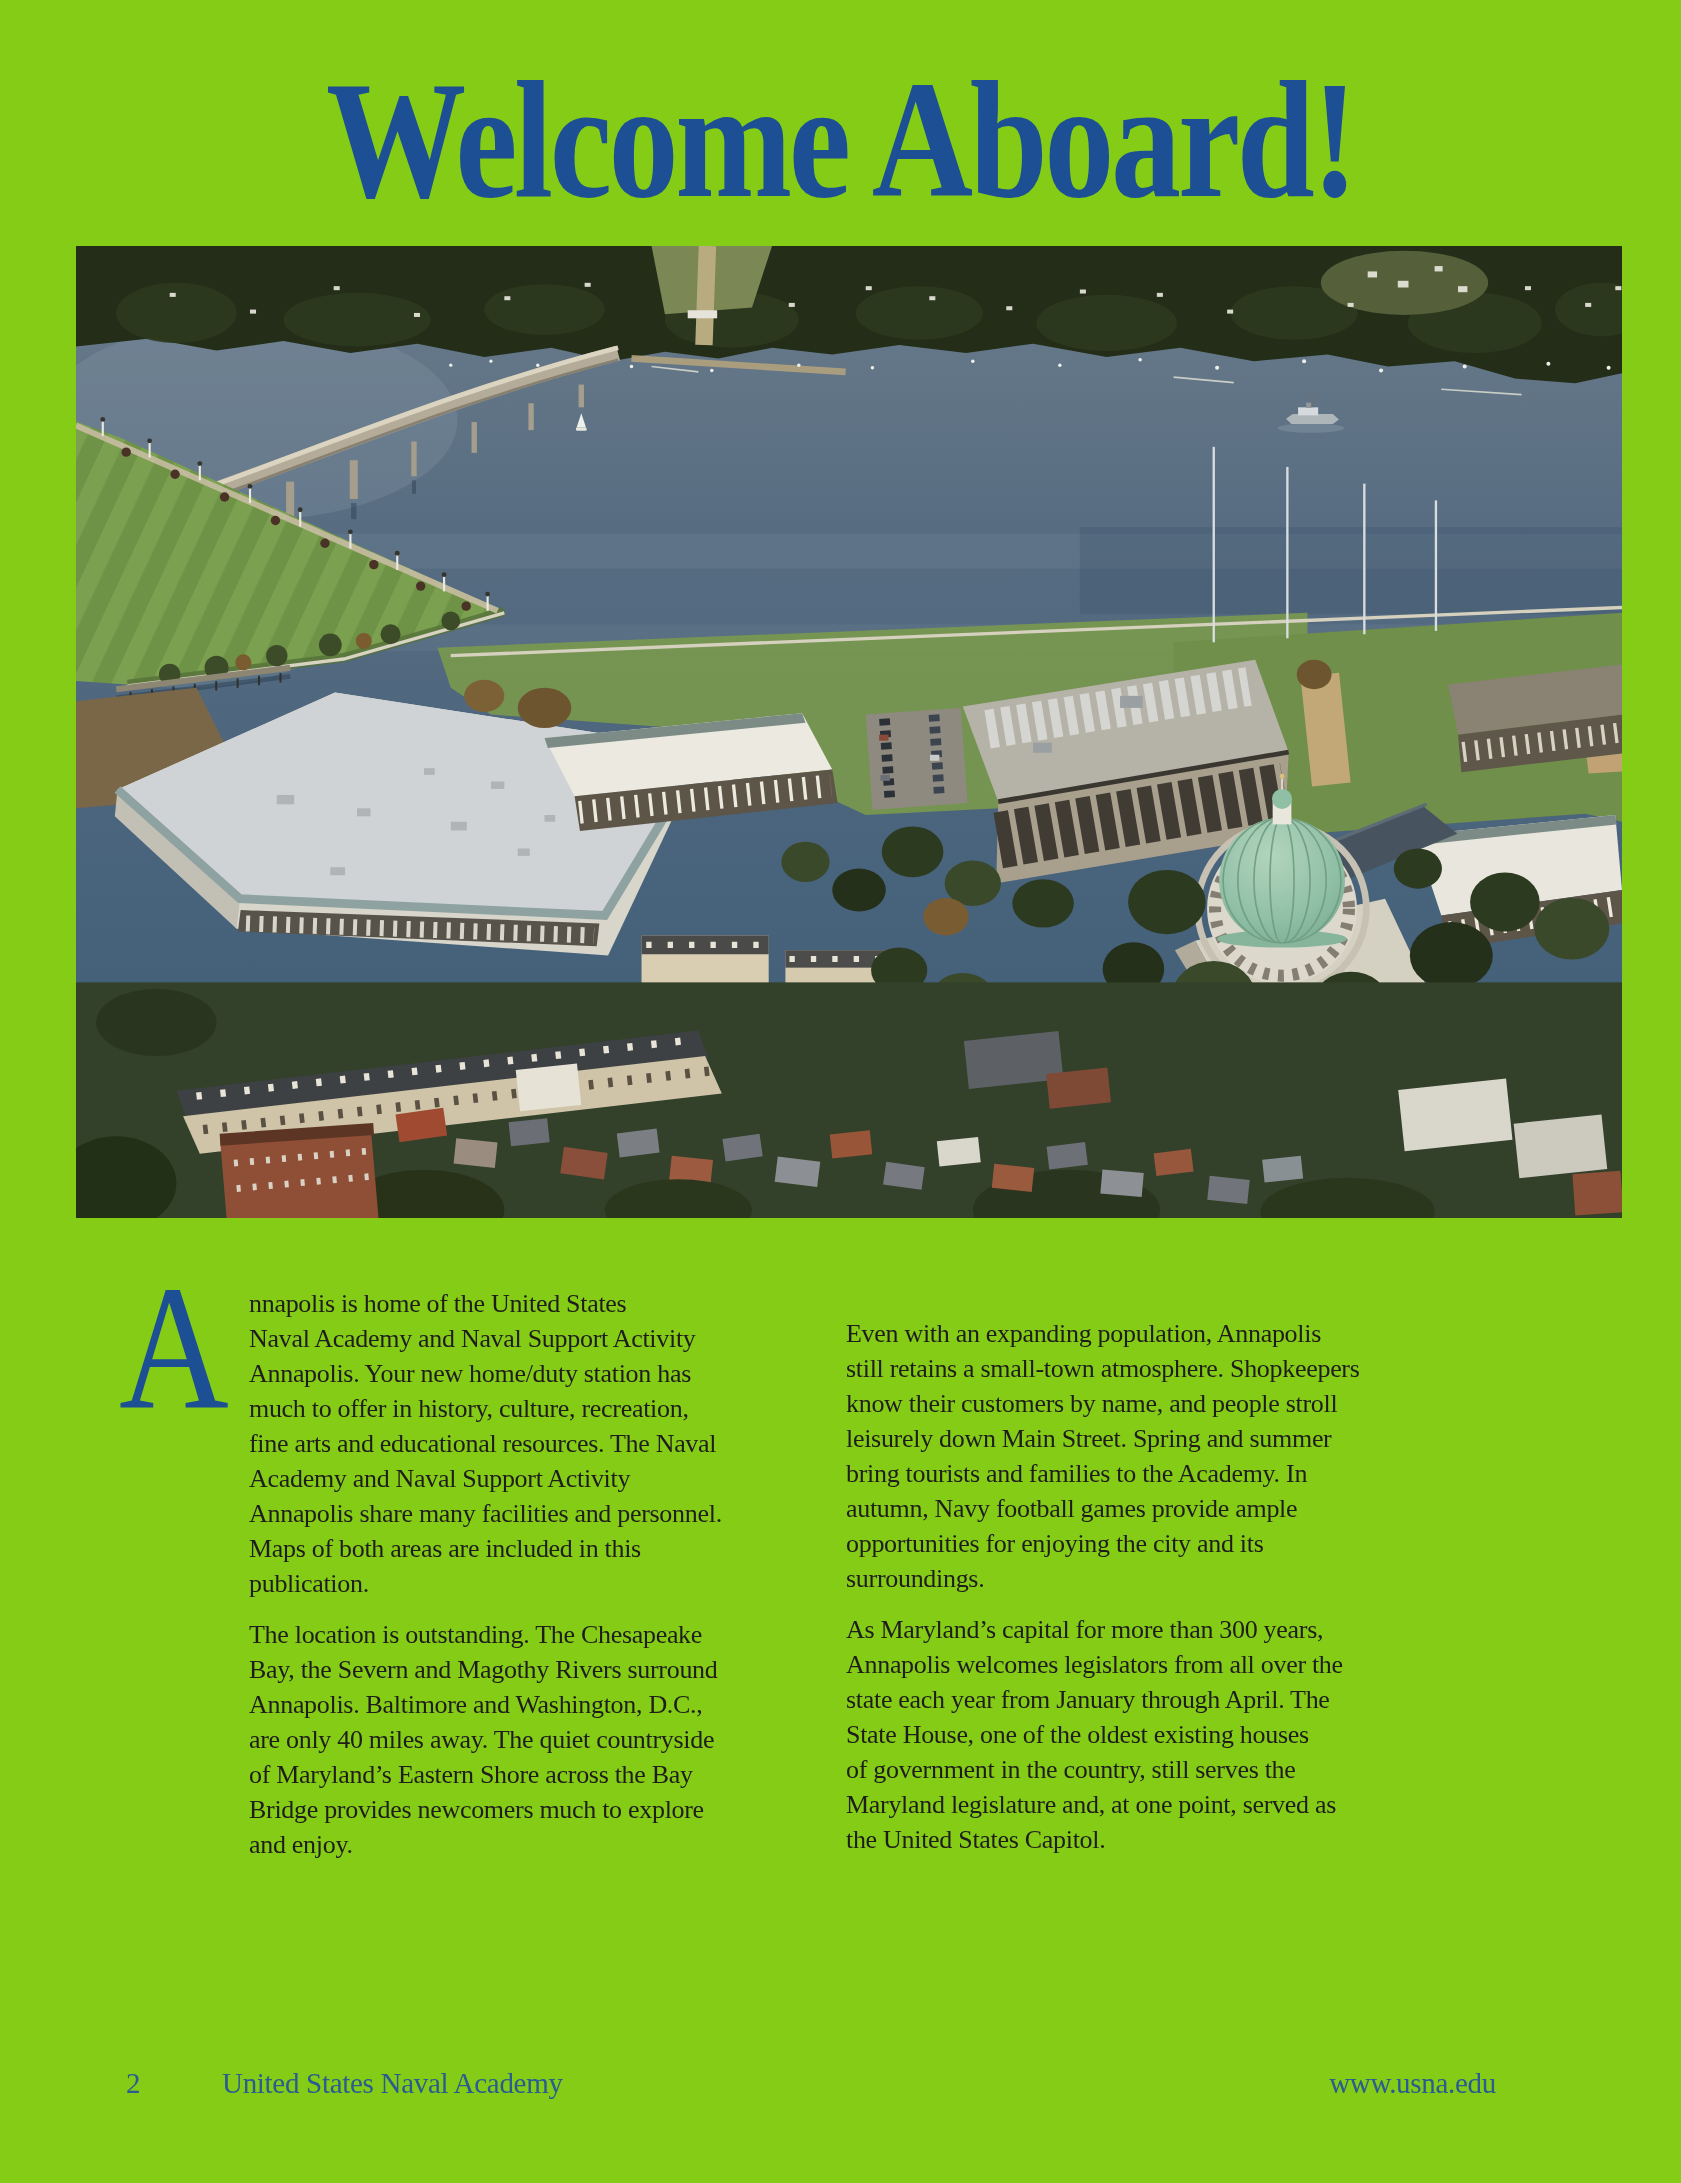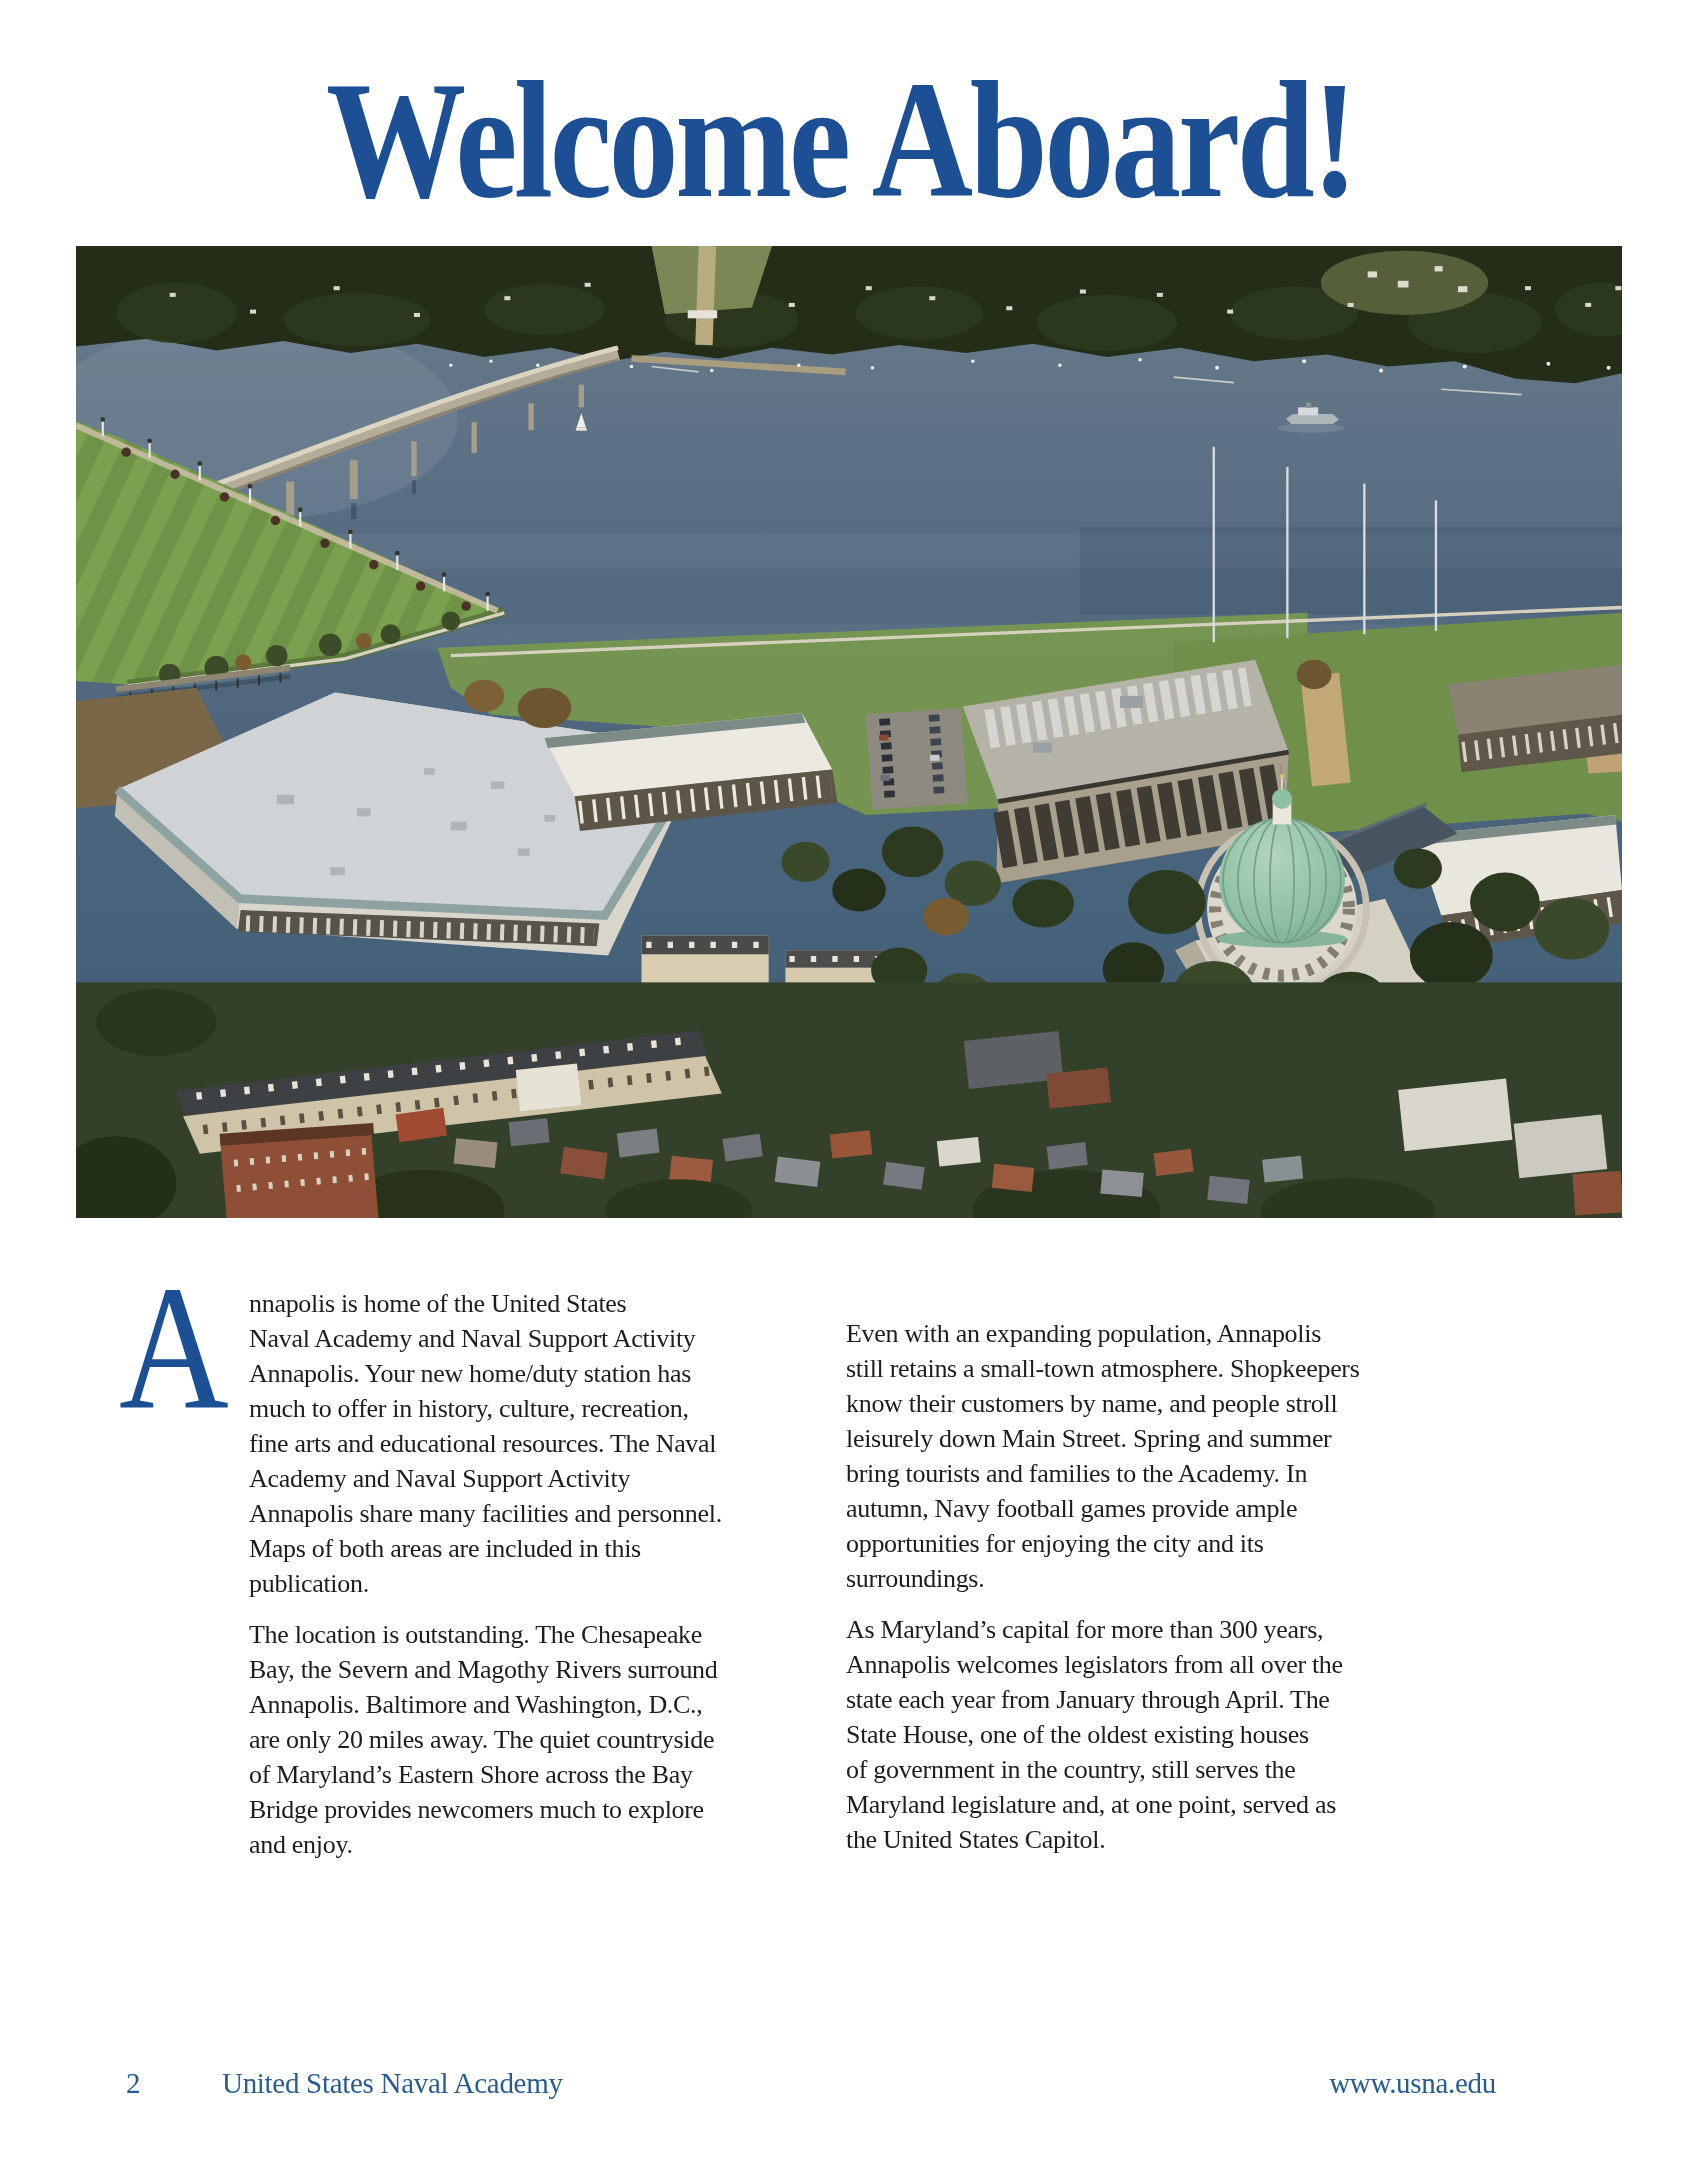--- a/index.html
+++ b/index.html
@@ -1,19 +1,19 @@
 <!DOCTYPE html>
 <html style="font-size:10.7px"><head>
 <meta charset="utf-8">
 <style>
   html,body{margin:0;padding:0;background:#9aa0a6;}
   .page{
     position:relative;
     width:1681px;height:2183px;
-    background:#ffffff;
+    background:#84cc16;
     margin:0 auto;
     overflow:hidden;
     font-family:"Liberation Serif", serif;
   }
   
   .title{
     position:absolute;top:56px;left:0;right:0;
     margin:0;text-align:center;
     font-size:167px;line-height:1;font-weight:bold;
     color:#1d4f94;white-space:nowrap;
@@ -429,21 +429,21 @@
 Annapolis. Your new home/duty station has
 much to offer in history, culture, recreation,
 fine arts and educational resources. The Naval
 Academy and Naval Support Activity
 Annapolis share many facilities and personnel.
 Maps of both areas are included in this
 publication.</p>
     <p>The location is outstanding. The Chesapeake
 Bay, the Severn and Magothy Rivers surround
 Annapolis. Baltimore and Washington, D.C.,
-are only 20 miles away. The quiet countryside
+are only 40 miles away. The quiet countryside
 of Maryland’s Eastern Shore across the Bay
 Bridge provides newcomers much to explore
 and enjoy.</p>
   </section>
 
   <section class="col col-right">
     <p>Even with an expanding population, Annapolis
 still retains a small-town atmosphere. Shopkeepers
 know their customers by name, and people stroll
 leisurely down Main Street. Spring and summer

